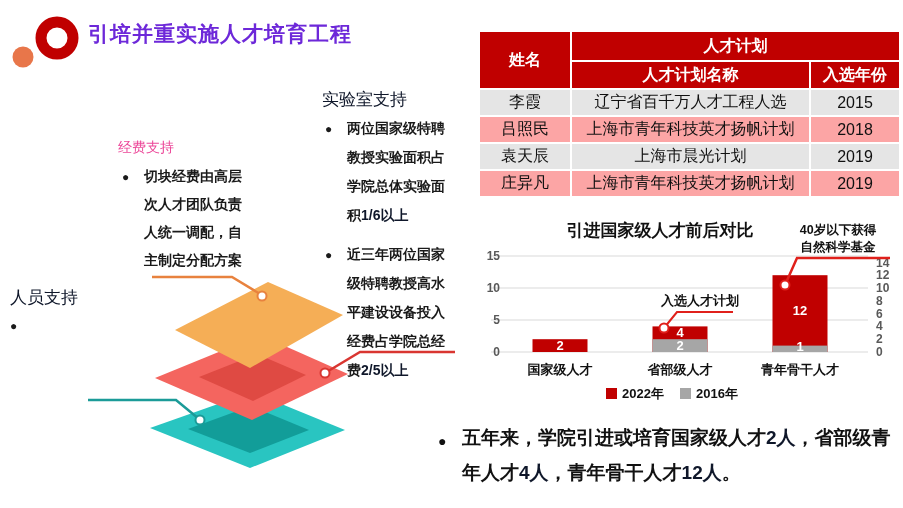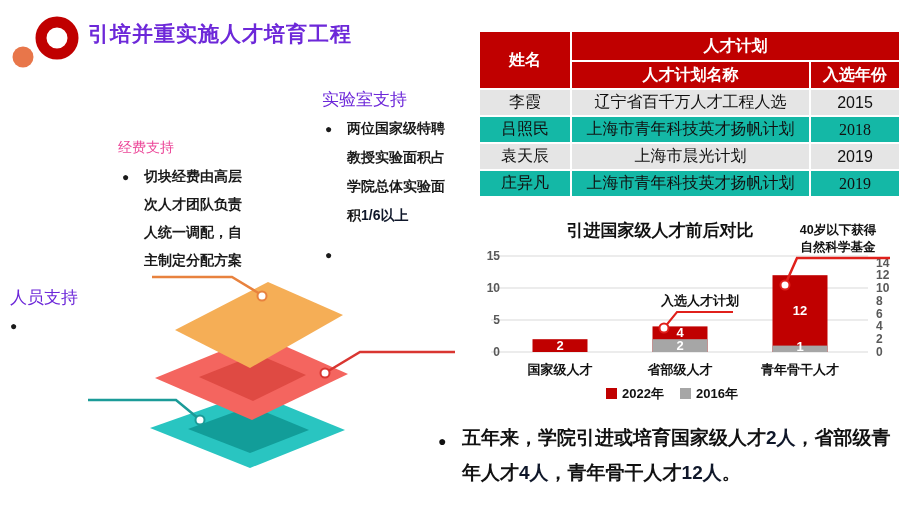--- a/index.html
+++ b/index.html
@@ -3,32 +3,32 @@
 <meta charset="utf-8">
 <style>
   html,body{margin:0;padding:0;}
   body{width:903px;height:508px;position:relative;background:#ffffff;overflow:hidden;
        font-family:"Liberation Sans","DejaVu Sans",sans-serif;color:#1a1a1a;}
   .abs{position:absolute;}
   
   .slide-title{left:88px;top:20px;font-size:21px;font-weight:bold;color:#6d28d9;letter-spacing:1px;white-space:nowrap;}
   
   .h-bold{font-size:14px;font-weight:normal;color:#ec4899;}
-  .h-light{font-size:17px;font-weight:normal;color:#6d28d9;}
+  .h-light{font-size:17px;font-weight:normal;color:#0f172a;}
   
   .bullets{font-size:14px;font-weight:bold;color:#1a1a1a;}
   .b-item{position:relative;padding-left:22px;}
   .b-item .mark{position:absolute;left:0;top:1px;font-size:12px;}
   .hl{color:#0f172a;}
   
   table.talent{border-collapse:collapse;table-layout:fixed;}
   table.talent td,table.talent th{border:2px solid #ffffff;text-align:center;vertical-align:middle;padding:0;}
   table.talent th{background:#C00000;color:#ffffff;font-size:16px;font-weight:bold;}
   .row-light td{background:#e5e5e5;}
-  .row-dark td{background:#14b8a6;font-family:Liberation Serif, serif;}
+  .row-dark td{background:#fca5a5;}
   table.talent td{font-size:16px;color:#111;}
   
   .ct{font-weight:bold;}
   
   .summary{left:438px;top:420px;width:466px;font-size:19px;font-weight:bold;line-height:35px;color:#111;}
   .summary .mark{position:absolute;left:0;top:4px;font-size:14px;}
   .summary-inner{padding-left:24px;}
 </style>
 </head>
 <body>
@@ -55,20 +55,21 @@
 </div>
 
 <div class="abs h-light" style="left:322px;top:88px">实验室支持</div>
 <div class="abs bullets" style="left:325px;top:114px;width:130px;line-height:29px">
   <div class="b-item" style="margin-bottom:10px">
     <span class="mark">●</span>
     <span style="display:inline-block;width:102px"><span>两位国家级特聘教授实验面积占学院总体实验面积</span><span class="hl">1/6以上</span></span>
   </div>
   <div class="b-item">
     <span class="mark">●</span>
+    <span style="display:inline-block;width:102px"><span>近三年两位国家级特聘教授高水平建设设备投入经费占学院总经费</span><span class="hl">2/5以上</span></span>
   </div>
 </div>
 
 <svg class="abs" style="left:80px;top:255px" width="380" height="225">
 
   <polygon points="172,137 265,175 170,213 70,173" fill="#29C5C1"></polygon>
   <polygon points="171,151 229,175 170,198 108,174" fill="#129D99"></polygon>
   <polyline points="8,145 96,145 119,164" fill="none" stroke="#1B9B98" stroke-width="2.5"></polyline>
   <circle cx="120" cy="165" r="4.5" fill="#ffffff" stroke="#1B9B98" stroke-width="2"></circle>
 

